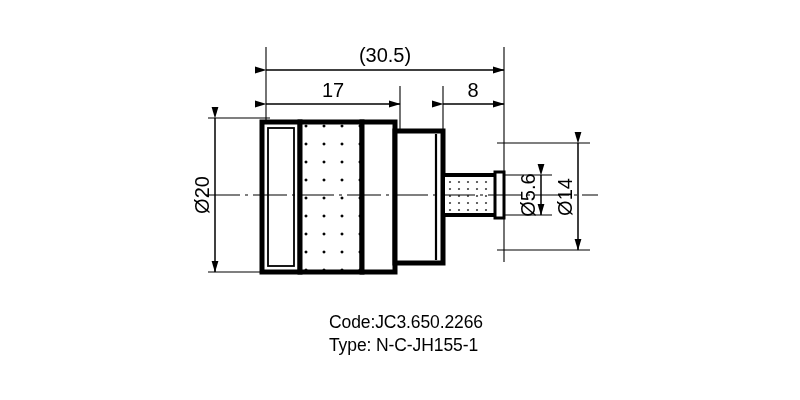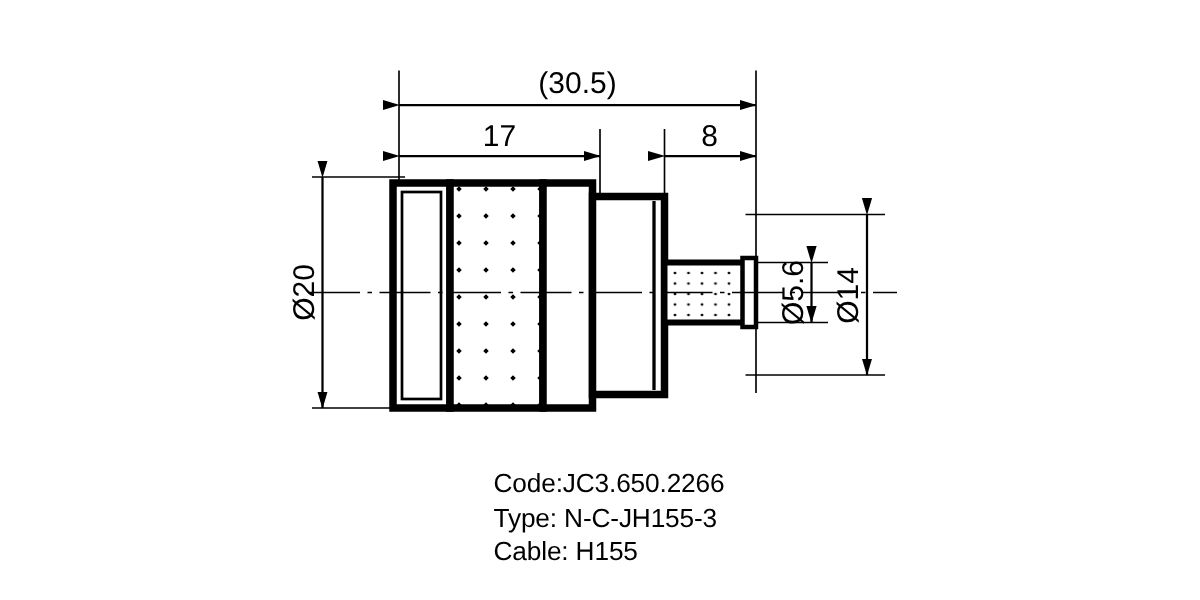--- a/index.html
+++ b/index.html
@@ -127,17 +127,16 @@
       <text x="209" y="195" font-size="20" text-anchor="middle" transform="rotate(-90 209 195)">Ø20</text>
 
       <text x="572" y="197" font-size="20" text-anchor="middle" transform="rotate(-90 572 197)">Ø14</text>
 
       <text x="535" y="195" font-size="20" text-anchor="middle" transform="rotate(-90 535 195)">Ø5.6</text>
     </g>
   </svg>
 
   <div class="caption">
     <div>Code:JC3.650.2266</div>
-    <div>Type: N-C-JH155-3</div>
-    <div>Cable: H155</div>
+    <div>Type: N-C-JH155-1</div>
   </div>
 
 </div>
 
 </body></html>

